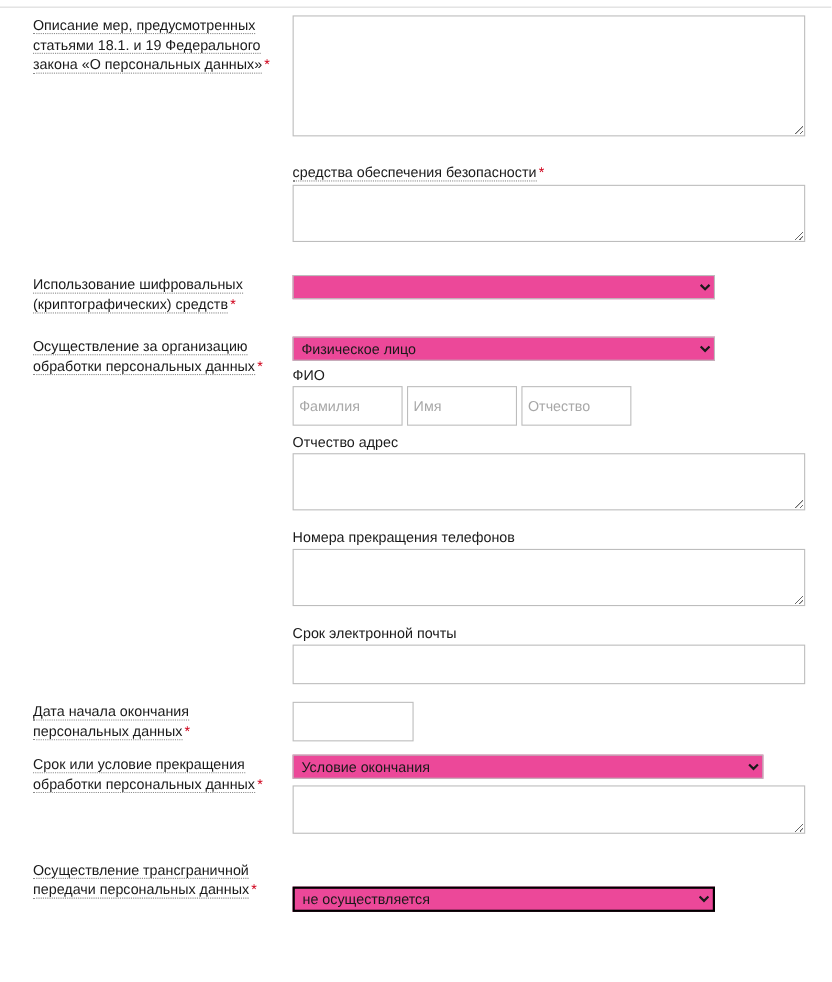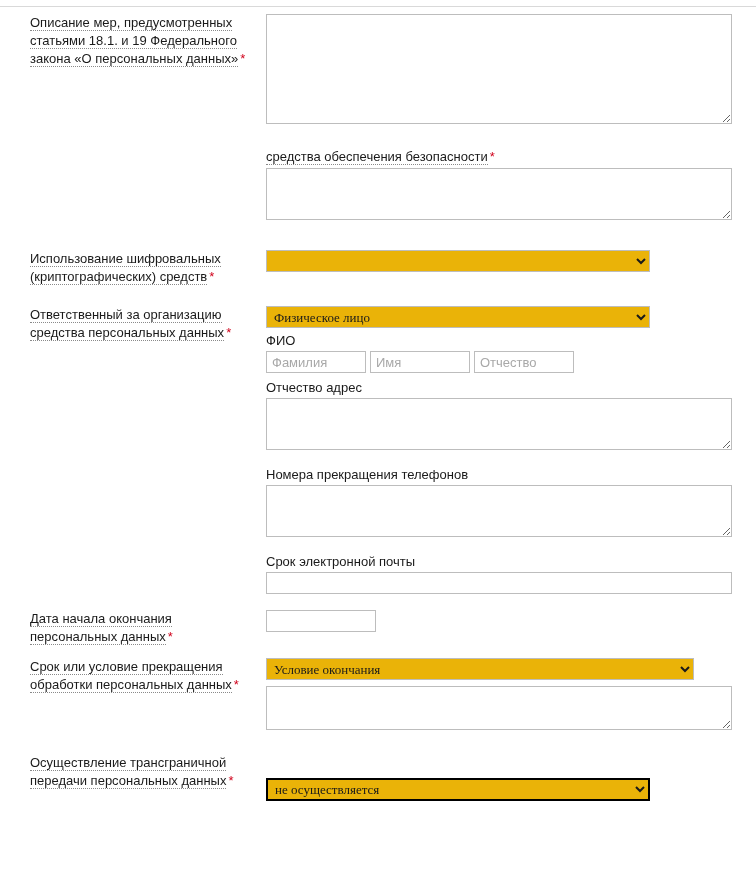--- a/index.html
+++ b/index.html
@@ -75,42 +75,42 @@
     color: #1a1a1a;
     border: 1px solid #bdbdbd;
     background: #ffffff;
     padding: 3px 4px;
     resize: vertical;
     outline: none;
     display: block;
   }
   select {
     box-sizing: border-box;
-    font-family: Liberation Serif, serif;
+    font-family: Liberation Sans, sans-serif;
     font-size: 13px;
     color: #1a1a1a;
     border: 1px solid #bdbdbd;
-    background: #eab308;
+    background: #ec4899;
     height: 22px;
     padding: 1px 3px;
     outline: none;
     display: block;
   }
   select.focused {
     border: 2px solid #000000;
     height: 23px;
   }
   input[type="text"] {
     box-sizing: border-box;
     font-family: "Liberation Sans", sans-serif;
     font-size: 13px;
     color: #1a1a1a;
     border: 1px solid #bdbdbd;
     background: #ffffff;
-    height: 22px;
+    height: 36px;
     padding: 0 5px;
     outline: none;
     display: block;
   }
   input[type="text"]::placeholder {
     color: #a8a8a8;
   }
   .fio-row {
     display: flex;
     gap: 4px;
@@ -161,21 +161,21 @@
       <select style="width:384px;">
         <option></option>
       </select>
     </div>
   </div>
 
   <div class="spacer-20"></div>
 
   <div class="row">
     <div class="label-col">
-      <span class="lbl lbl-block">Ответственный за организацию средства персональных данных</span><span class="req">*</span>
+      <span class="lbl lbl-block">Осуществление за организацию обработки персональных данных</span><span class="req">*</span>
     </div>
     <div class="field-col">
       <select style="width:384px;margin-bottom:4px;">
         <option>Физическое лицо</option>
       </select>
 
       <div class="sub-label">ФИО</div>
       <div class="fio-row">
         <input type="text" placeholder="Фамилия" style="">
         <input type="text" placeholder="Имя" style="">

